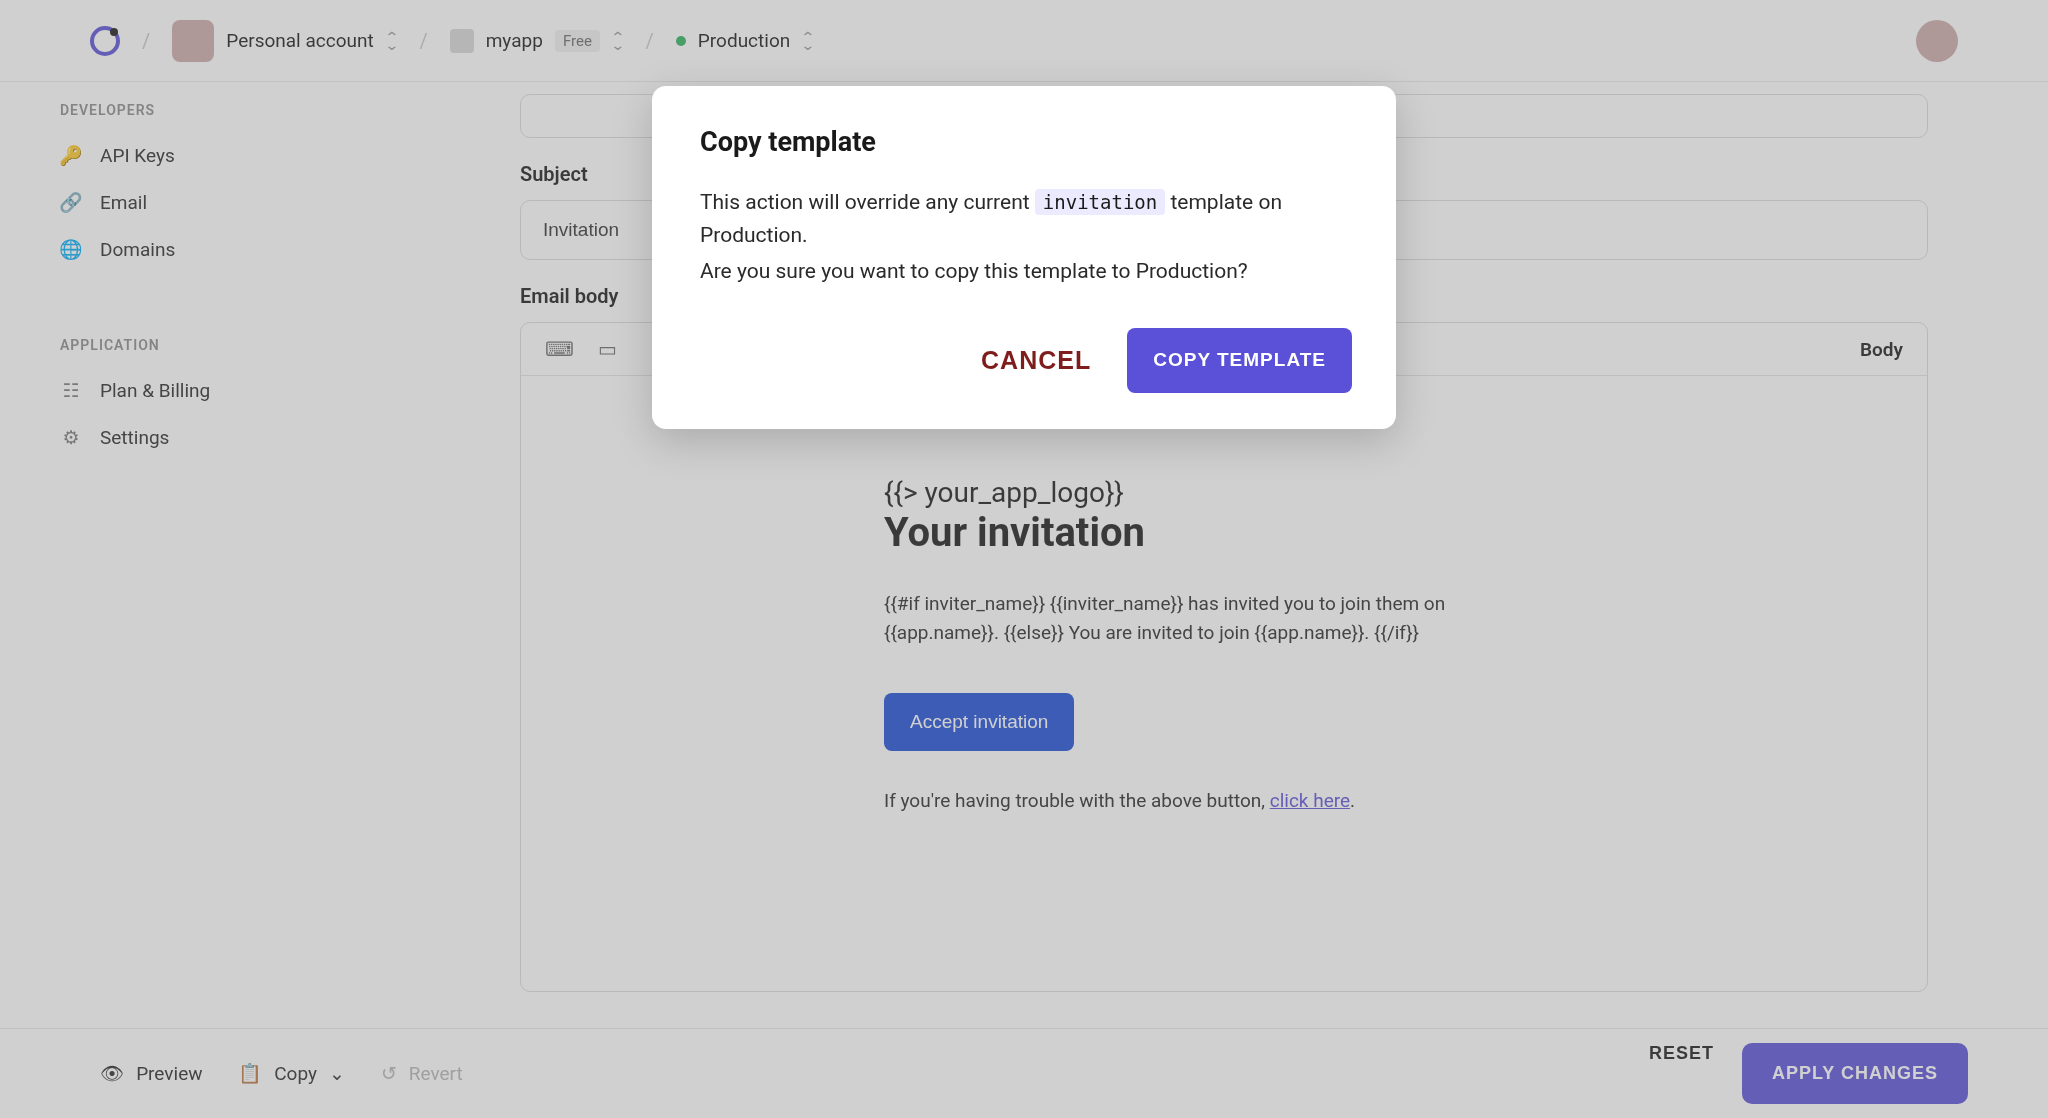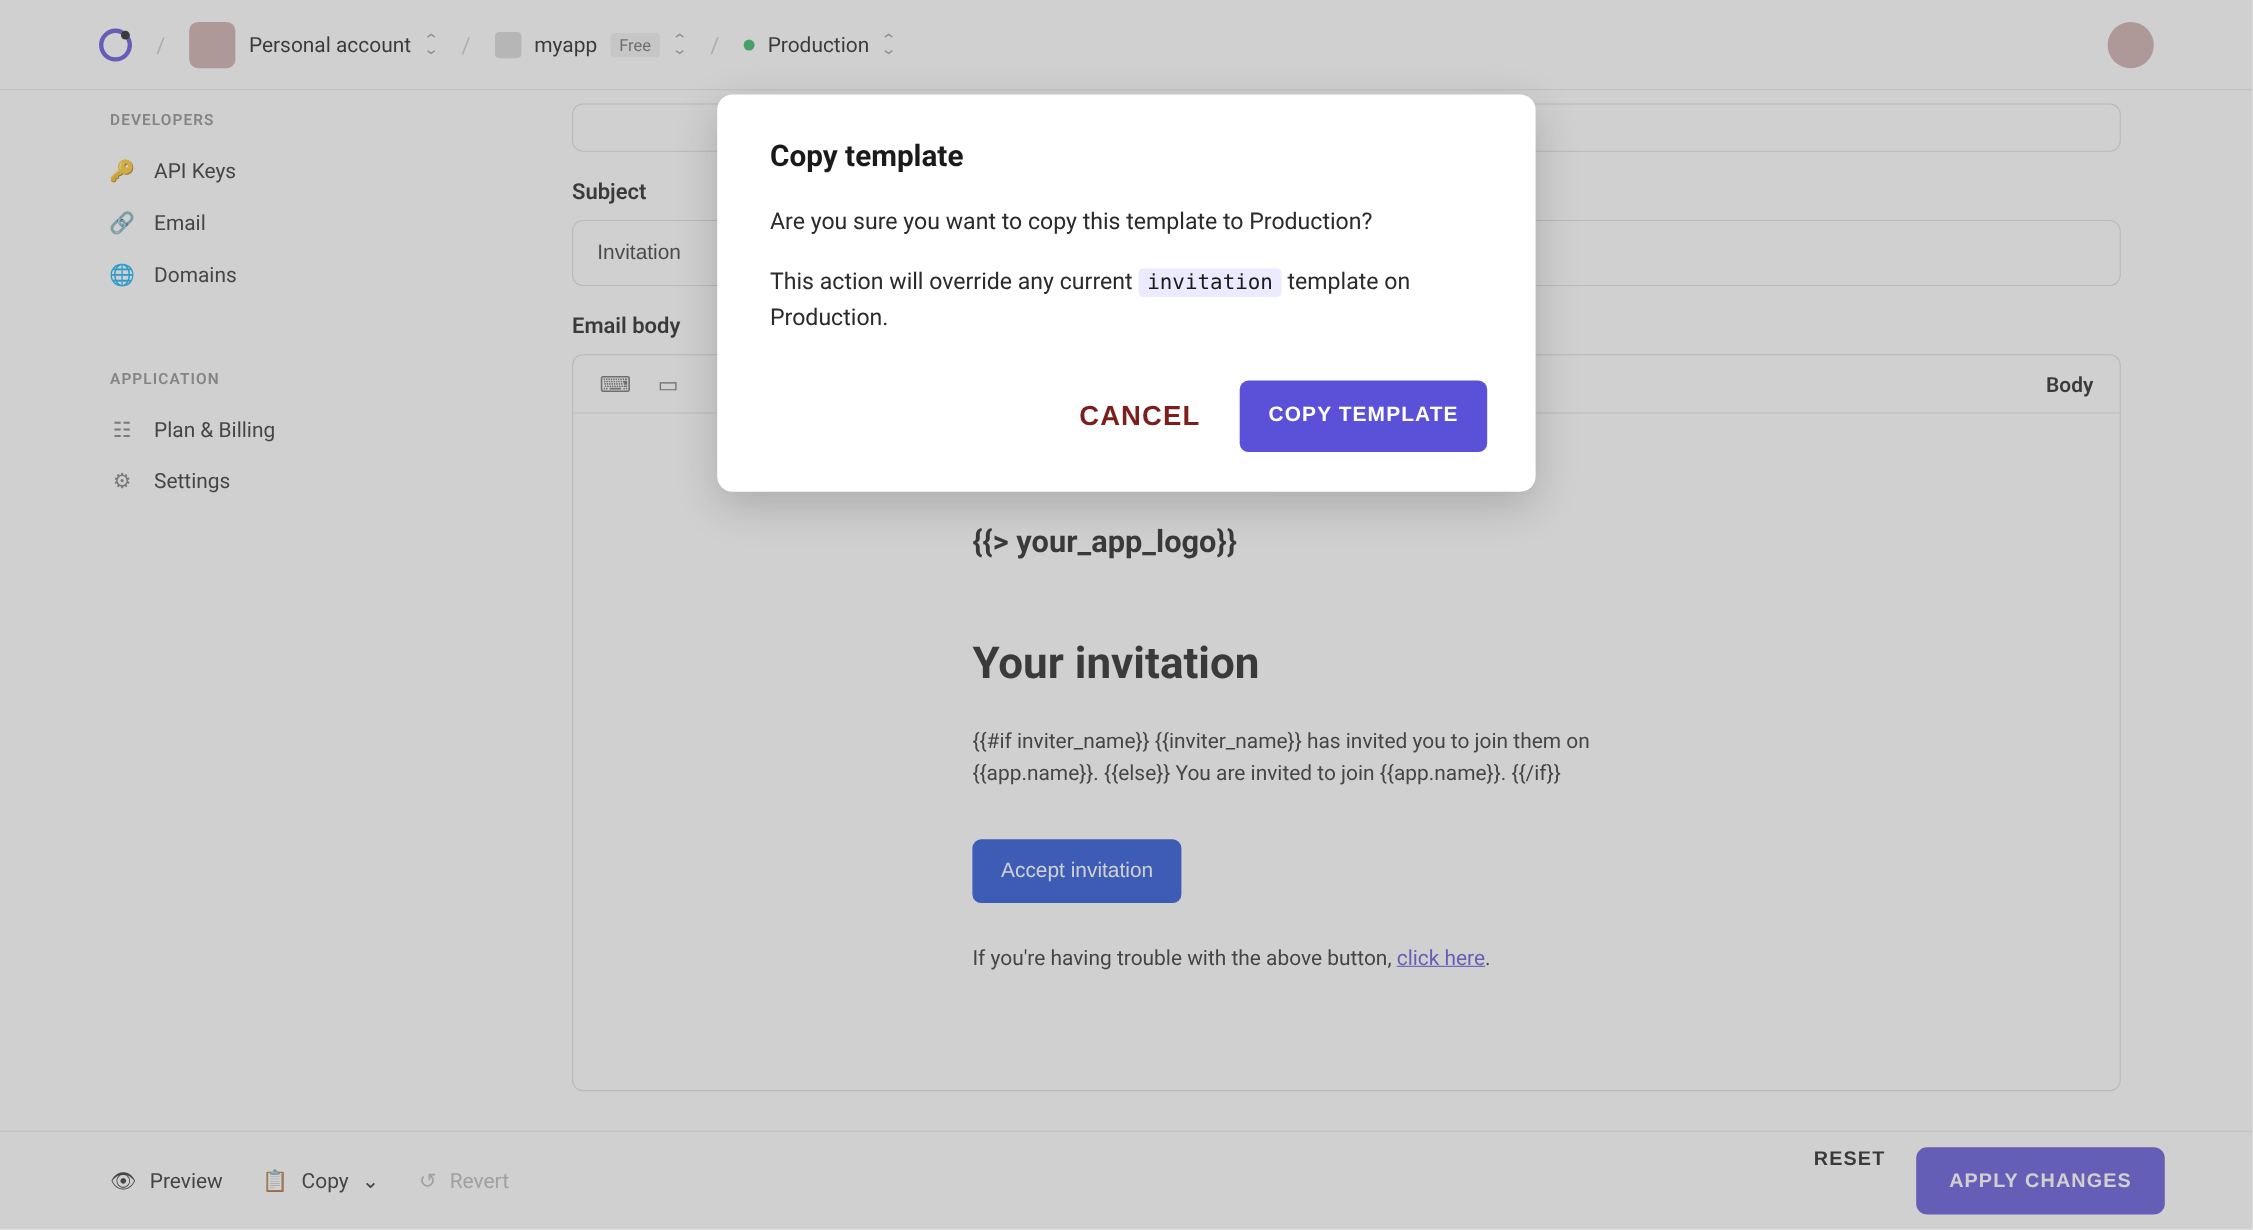--- a/index.html
+++ b/index.html
@@ -97,21 +97,21 @@
 
     
     .main {
       display:flex;
       height: calc(100% - 82px - 90px);
     }
 
     
     .sidebar {
       width: 410px;
-      padding: 12px 0 0 100px;
+      padding: 12px 0 0 60px;
     }
     .sidebar-group-label {
       font-size:14px;
       letter-spacing:1px;
       color:#8a8a8a;
       font-weight:600;
       margin: 8px 0 14px 0;
     }
     .side-item {
       display:flex;align-items:center;gap:18px;
@@ -161,22 +161,21 @@
     .email-canvas{
       flex:1;
       display:flex;justify-content:center;
       padding-top:100px;
     }
     .email-inner{
       width: 680px;
       text-align:left;
     }
     .email-logo-placeholder{
-      font-size:28px;font-weight:700;color:#1a1a1a;
-      margin-bottom:70px;
+      font-size:28px;font-weight:400;color:#1a1a1a;
     }
     .email-title{
       font-size:40px;font-weight:700;margin-bottom:34px;
     }
     .email-para{
       font-size:19px;line-height:1.5;color:#2a2a2a;
     }
     .email-btn{
       display:inline-block;
       background:#1d4ed8;color:#fff;
@@ -374,22 +373,22 @@
   </div>
   <div class="bb-right">
     <button class="btn-text">RESET</button>
     <button class="btn-primary">APPLY CHANGES</button>
   </div>
 </div>
 
 <div class="overlay">
   <div class="modal">
     <div class="modal-title">Copy template</div>
-    <p class="modal-p">Are you sure you want to copy this template to Production?</p>
     <p class="modal-p" style="margin-top:22px">
       <span>This action will override any current </span><span class="code-chip">invitation</span><span> template on Production.</span>
     </p>
+    <p class="modal-p">Are you sure you want to copy this template to Production?</p>
     <div class="modal-actions">
       <button class="btn-ghost">CANCEL</button>
       <button class="btn-solid">COPY TEMPLATE</button>
     </div>
   </div>
 </div>
 
 </body></html>

